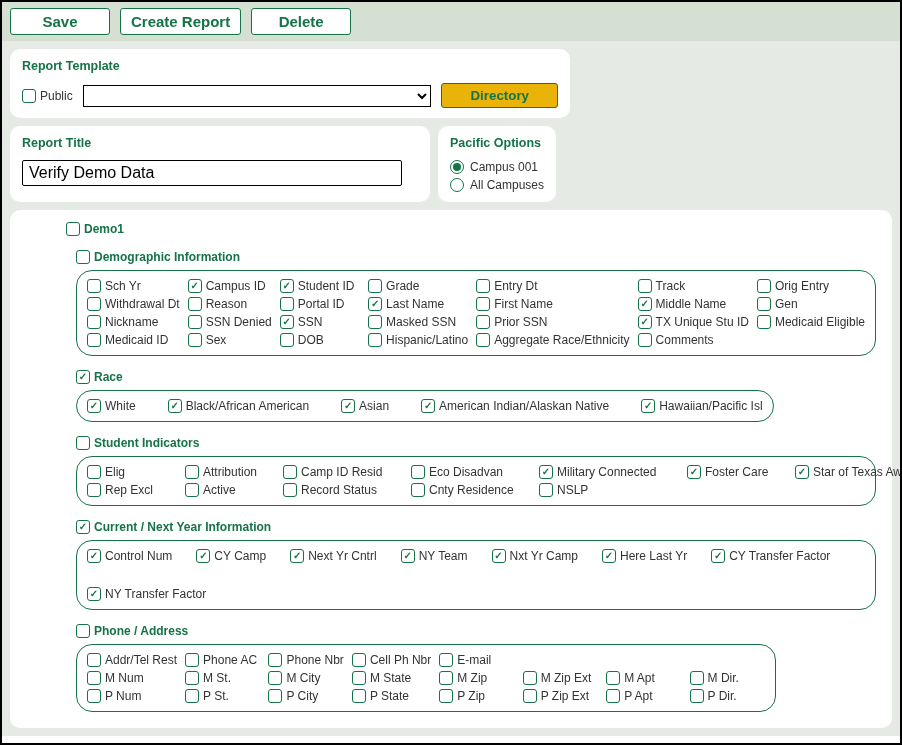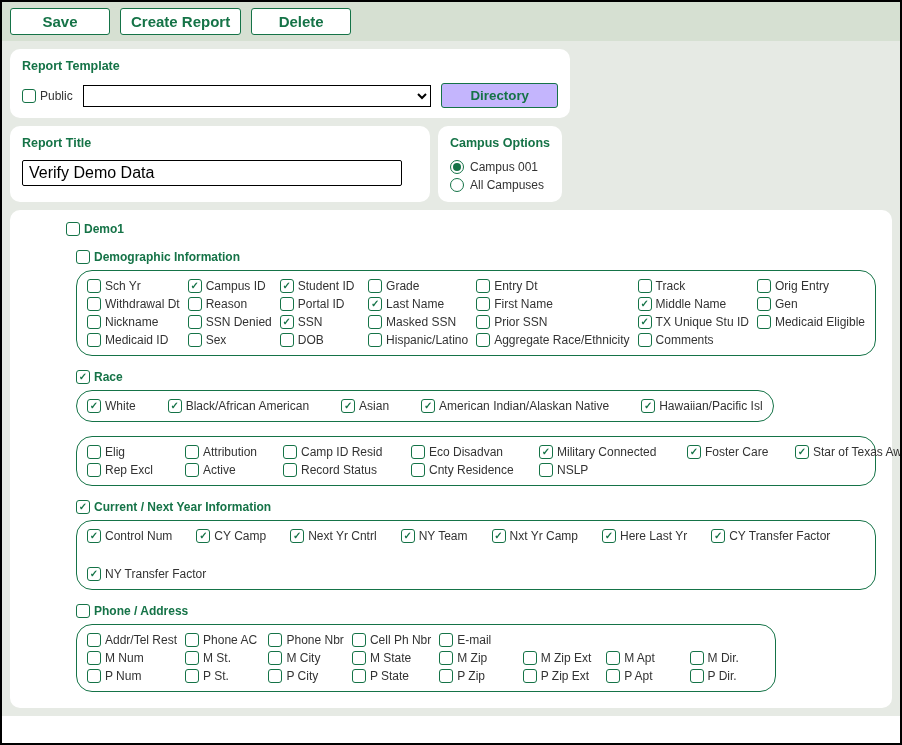--- a/index.html
+++ b/index.html
@@ -72,21 +72,21 @@
   line-height: 1;
 }
 select {
   flex: 1;
   border: 1.5px solid #000;
   padding: 2px;
   height: 22px;
   background: #fff;
 }
 .directory-btn {
-  background: #c4b5fd;
+  background: #eab308;
   border: 1.5px solid #157347;
   color: #157347;
   font-weight: 600;
   padding: 4px 28px;
   border-radius: 3px;
   cursor: pointer;
 }
 .row2 { display: flex; gap: 8px; }
 .row2 .panel:first-child { flex: 1; }
 .title-input {
@@ -192,21 +192,21 @@
       <button class="directory-btn">Directory</button>
     </div>
   </div>
 
   <div class="row2">
     <div class="panel" style="max-width:420px">
       <div class="panel-title">Report Title</div>
       <input class="title-input" value="Verify Demo Data" style="">
     </div>
     <div class="panel">
-      <div class="panel-title">Campus Options</div>
+      <div class="panel-title">Pacific Options</div>
       <div class="radio-group">
         <span class="radio">
           <span class="rcircle sel"></span>
           <span>Campus 001</span>
         </span>
         <span class="radio">
           <span class="rcircle"></span>
           <span>All Campuses</span>
         </span>
       </div>
@@ -361,20 +361,24 @@
             <span>American Indian/Alaskan Native</span>
           </span>
           <span class="chk">
             <span class="box">✓</span>
             <span>Hawaiian/Pacific Isl</span>
           </span>
         </div>
     </div>
 
     <div class="section" style="margin-left:10px">
+      <span class="chk section-header">
+        <span class="box"></span>
+        <span>Student Indicators</span>
+      </span>
       <div class="opt-container grid-si" id="si-grid" style="max-width:800px">
           <span class="chk">
             <span class="box"></span>
             <span>Elig</span>
           </span>
           <span class="chk">
             <span class="box"></span>
             <span>Attribution</span>
           </span>
           <span class="chk">

